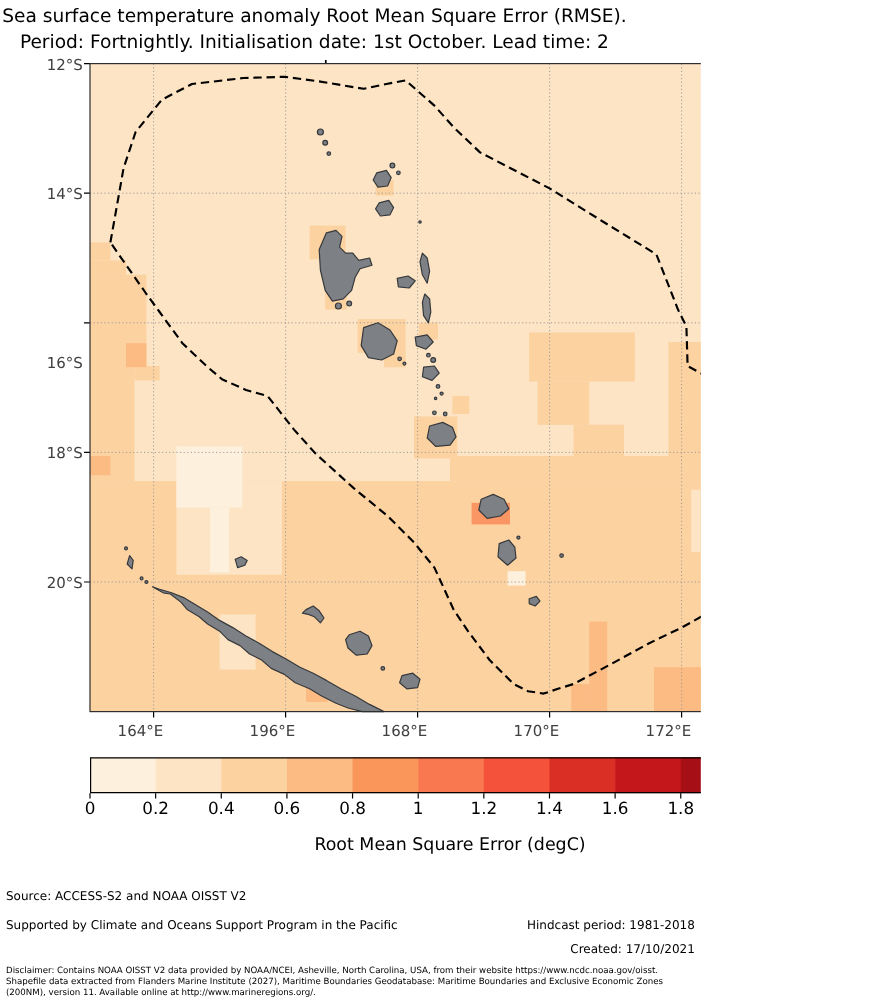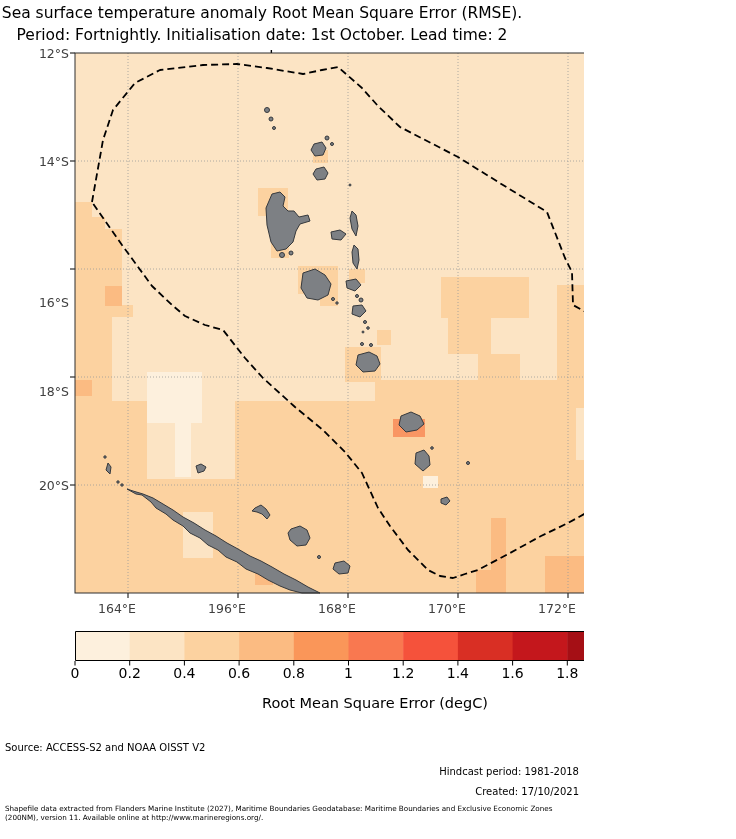--- a/index.html
+++ b/index.html
@@ -32,21 +32,21 @@
 <div class="fig">
 
   <div class="title">
     <div>Sea surface temperature anomaly Root Mean Square Error (RMSE).</div>
     <div>Period: Fortnightly. Initialisation date: 1st October. Lead time: 2 weeks</div>
   </div>
 
   <div class="tick-label lat-label" style="left:21px;top:46px;">12°S</div>
   <div class="tick-label lat-label" style="left:21px;top:154px;">14°S</div>
   <div class="tick-label lat-label" style="left:21px;top:262px;margin-top:33px;">16°S</div>
-  <div class="tick-label lat-label" style="left:21px;top:384px;">18°S</div>
+  <div class="tick-label lat-label" style="left:21px;top:370px;">18°S</div>
   <div class="tick-label lat-label" style="left:21px;top:478px;">20°S</div>
 
   <div class="tick-label lon-label" style="left:98px;top:601px;">164°E</div>
   <div class="tick-label lon-label" style="left:208px;top:601px;">196°E</div>
   <div class="tick-label lon-label" style="left:318px;top:601px;">168°E</div>
   <div class="tick-label lon-label" style="left:428px;top:601px;">170°E</div>
   <div class="tick-label lon-label" style="left:538px;top:601px;">172°E</div>
 
   <svg class="map-svg" viewBox="-8 -2 616 550">
 
@@ -214,20 +214,22 @@
       <line x1="437.6" y1="30" x2="437.6" y2="34.5" stroke="#000" stroke-width="1"></line>
       <text x="437.6" y="47" text-anchor="middle" font-size="14">1.6</text>
       <line x1="492.3" y1="30" x2="492.3" y2="34.5" stroke="#000" stroke-width="1"></line>
       <text x="492.3" y="47" text-anchor="middle" font-size="14">1.8</text>
       <line x1="547" y1="30" x2="547" y2="34.5" stroke="#000" stroke-width="1"></line>
       <text x="547" y="47" text-anchor="middle" font-size="14">2</text>
       <text x="300" y="77" text-anchor="middle" font-size="14.5">Root Mean Square Error (degC)</text>
     </svg>
 
   <div class="footer-line" style="top:742px;">Source: ACCESS-S2 and NOAA OISST V2</div>
+  <div class="footer-line" style="top:766px;">Supported by Climate and Oceans Support Program in the Pacific</div>
   <div class="footer-right" style="top:766px;">Hindcast period: 1981-2018</div>
   <div class="footer-right" style="top:786px;">Created: 17/10/2021</div>
   <div class="disclaimer" style="top:804px;">
+    <div>Disclaimer: Contains NOAA OISST V2 data provided by NOAA/NCEI, Asheville, North Carolina, USA, from their website https://www.ncdc.noaa.gov/oisst.</div>
     <div>Shapefile data extracted from Flanders Marine Institute (2027), Maritime Boundaries Geodatabase: Maritime Boundaries and Exclusive Economic Zones</div>
     <div>(200NM), version 11. Available online at http://www.marineregions.org/.</div>
   </div>
 
 </div>
 
 </body></html>

